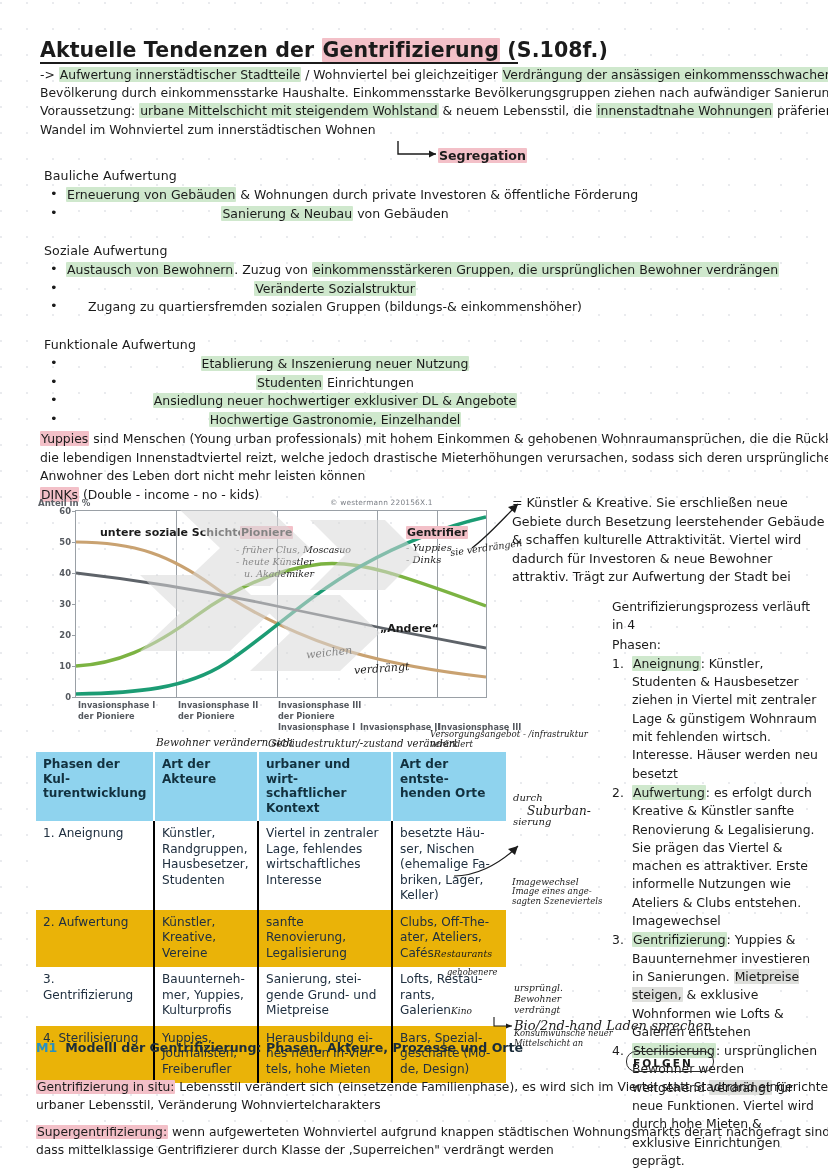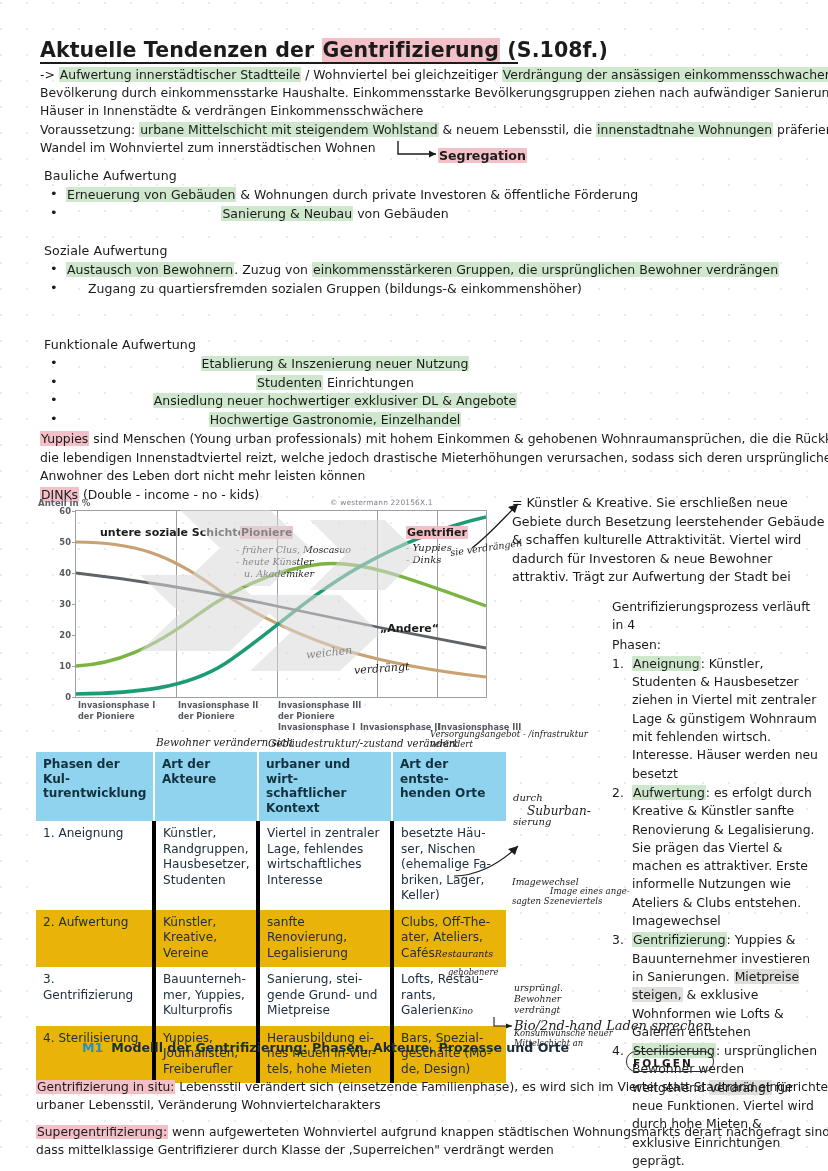--- a/index.html
+++ b/index.html
@@ -130,31 +130,31 @@
     border-collapse: collapse; width: 470px;
     font-size: 12.1px; color: #203040; table-layout: fixed;
   }
   table.m1 th {
     background: #8fd3ee; color: #12313f; text-align: left;
     font-weight: 700; padding: 5px 6px 6px 7px; line-height: 14.5px;
     vertical-align: top; border-right: 2px solid #ffffff;
   }
   table.m1 td {
     padding: 5px 6px 6px 7px; line-height: 15.5px; vertical-align: top;
-    border-right: 4px solid #000000; position: relative;
+    border-right: 2px solid #000000; position: relative;
   }
   table.m1 tr.alt td { background: #eab308; }
   table.m1 tr.plain td { background: #ffffff; }
   table.m1 th:last-child, table.m1 td:last-child { border-right: none; }
   td.phase { vertical-align: middle; }
   .m1cap {
     position: absolute; left: 36px; top: 1040px; font-size: 12.6px; font-weight: 700;
     color: #1b2d3a; white-space: nowrap;
   }
-  .m1cap .m1key { color: #2790c3; margin-right: 8px; padding-left: 46px; }
+  .m1cap .m1key { color: #2790c3; margin-right: 8px; }
 
   
   .rc-top {
     position: absolute; left: 512px; top: 494px; width: 300px;
     font-size: 12.6px; line-height: 18.6px;
   }
   .rc-top div { white-space: nowrap; }
   .rc-arrow { position: absolute; left: 468px; top: 498px; width: 56px; height: 52px; }
 
   .phases {
@@ -194,21 +194,20 @@
 <div class="page">
 
   <div class="title">
     <span>Aktuelle Tendenzen der </span><span class="hl-p">Gentrifizierung</span><span> (S.108f.)</span>
   </div>
   <div class="title-underline"></div>
 
   <div class="intro">
     <div><span>-&gt; </span><span class="hl-g">Aufwertung innerstädtischer Stadtteile</span><span> / Wohnviertel bei gleichzeitiger </span><span class="hl-g">Verdrängung der ansässigen einkommensschwachen</span></div>
     <div>Bevölkerung durch einkommensstarke Haushalte. Einkommensstarke Bevölkerungsgruppen ziehen nach aufwändiger Sanierung alter</div>
-    <div>Häuser in Innenstädte &amp; verdrängen Einkommensschwächere</div>
     <div><span>Voraussetzung: </span><span class="hl-g">urbane Mittelschicht mit steigendem Wohlstand</span><span> &amp; neuem Lebensstil, die </span><span class="hl-g">innenstadtnahe Wohnungen</span><span> präferiert =</span></div>
     <div>Wandel im Wohnviertel zum innerstädtischen Wohnen</div>
   </div>
 
   <svg class="seg-arrow" viewBox="0 0 46 22">
     <path d="M2 1 L2 14 L40 14" fill="none" stroke="#1b1b1b" stroke-width="1.4"></path>
     <path d="M40 14 L33 10.5 L33 17.5 Z" fill="#1b1b1b"></path>
   </svg>
   <div class="seg-label"><span class="hl-p">Segregation</span></div>
 
@@ -217,20 +216,21 @@
     <ul>
       <li><span class="hl-g">Erneuerung von Gebäuden</span><span> &amp; Wohnungen durch private Investoren &amp; öffentliche Förderung</span></li>
       <li><span class="hl-g">Sanierung &amp; Neubau</span><span> von Gebäuden</span></li>
     </ul>
   </div>
 
   <div class="sec" id="sec-sozial">
     <h3>Soziale Aufwertung</h3>
     <ul>
       <li><span class="hl-g">Austausch von Bewohnern</span><span>. Zuzug von </span><span class="hl-g">einkommensstärkeren Gruppen, die ursprünglichen Bewohner verdrängen</span></li>
+      <li><span class="hl-g">Veränderte Sozialstruktur</span></li>
       <li><span>Zugang zu quartiersfremden sozialen Gruppen (bildungs-&amp; einkommenshöher)</span></li>
     </ul>
   </div>
 
   <div class="sec" id="sec-funktion">
     <h3>Funktionale Aufwertung</h3>
     <ul>
       <li><span class="hl-g">Etablierung &amp; Inszenierung neuer Nutzung</span></li>
       <li><span class="hl-g">Studenten</span><span> Einrichtungen</span></li>
       <li><span class="hl-g">Ansiedlung neuer hochwertiger exklusiver DL &amp; Angebote</span></li>
@@ -380,21 +380,21 @@
 
   <svg style="position:absolute; left:452px; top:832px; width:82px; height:48px;" viewBox="0 0 82 48">
     <path d="M2 44 C22 44 46 34 66 14" fill="none" stroke="#1b1b1b" stroke-width="1.2"></path>
     <path d="M66 14 L56 17 L63 23 Z" fill="#1b1b1b"></path>
   </svg>
   <div class="hand" style="left:513px; top:792px; font-size:10px;">durch</div>
   <div class="hand" style="left:513px; top:804px; font-size:12px;margin-left:14px;">Suburban-</div>
   <div class="hand" style="left:513px; top:816px; font-size:10px;">sierung</div>
 
   <div class="hand" style="left:512px; top:876px; font-size:9.2px;">Imagewechsel</div>
-  <div class="hand" style="left:512px; top:886px; font-size:8.6px;margin-left:38px;">Image eines ange-</div>
+  <div class="hand" style="left:512px; top:886px; font-size:8.6px;">Image eines ange-</div>
   <div class="hand" style="left:512px; top:896px; font-size:8.6px;">sagten Szeneviertels</div>
 
   <div class="hand" style="left:514px; top:982px; font-size:9.2px;">ursprüngl.</div>
   <div class="hand" style="left:514px; top:993px; font-size:9.2px;">Bewohner</div>
   <div class="hand" style="left:514px; top:1004px; font-size:9.2px;">verdrängt</div>
 
   <svg style="position:absolute; left:492px; top:1015px; width:24px; height:16px;" viewBox="0 0 24 16">
     <path d="M2 2 L2 11 L20 11" fill="none" stroke="#1b1b1b" stroke-width="1.1"></path>
     <path d="M20 11 L14 8.5 L14 13.5 Z" fill="#1b1b1b"></path>
   </svg>

